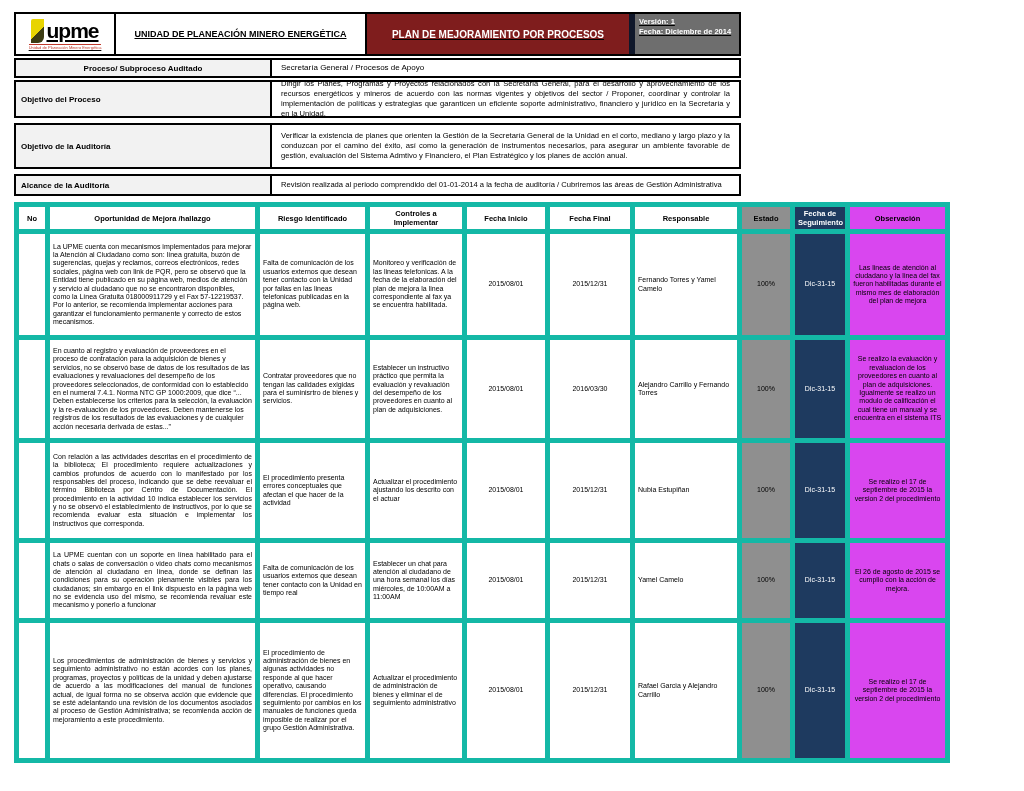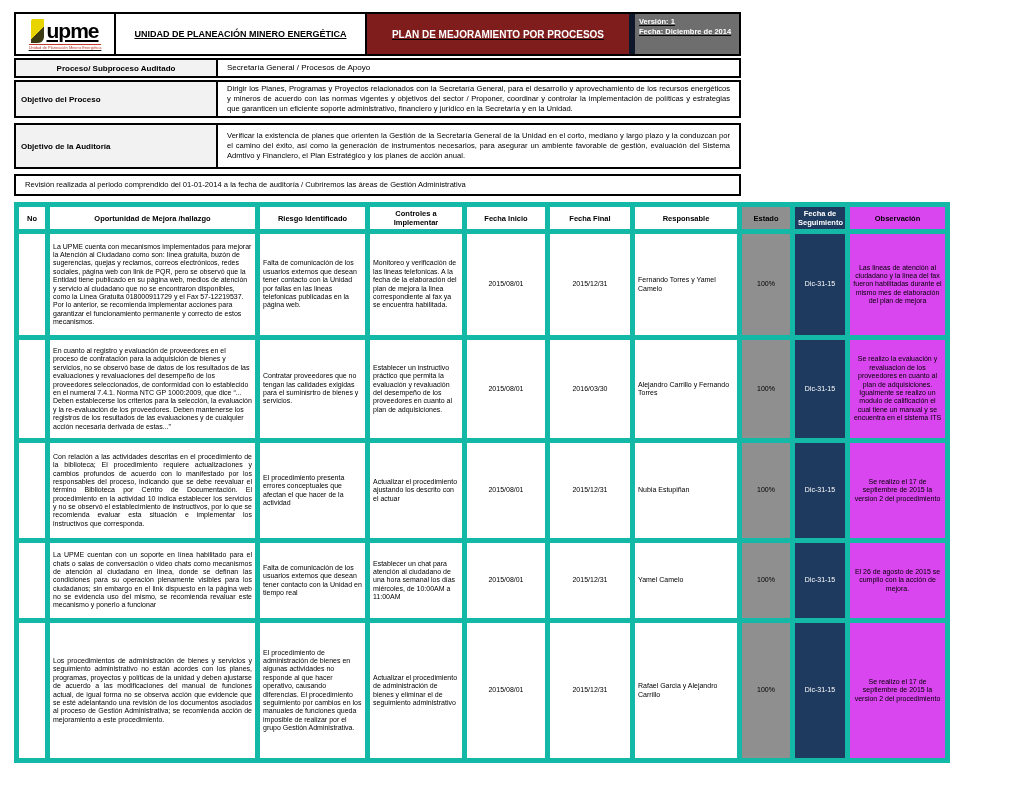--- a/index.html
+++ b/index.html
@@ -12,21 +12,21 @@
   .logo-top { display:flex; align-items:center; gap:2px; }
   .logo-mark { width:13px; height:24px; background:linear-gradient(135deg,#e8d400 0 55%,#3c3c14 55% 100%); border-radius:2px 0 6px 0; }
   .logo-word { font-size:21px; font-weight:bold; letter-spacing:-1px; line-height:1; }
   .logo-sub { font-size:4px; color:#c0392b; border-top:1px solid #c0392b; margin-top:1px; white-space:nowrap; }
   .org-cell { flex:1; border-right:2px solid #000; display:flex; align-items:center; justify-content:center; font-weight:bold; font-size:9px; text-align:center; background:#fff; }
   .title-cell { width:268px; border-right:6px solid #0f172a; background:#7f1d1d; color:#fff; font-weight:bold; font-size:10px; display:flex; align-items:center; justify-content:center; text-align:center; }
   .ver-cell { width:104px; background:#6e6e6e; color:#fff; font-weight:bold; font-size:7.5px; padding:3px 4px; line-height:1.3; }
 
   
   .irow { display:flex; width:727px; border:2px solid #000; background:#fff; }
-  .ilabel { width:202px; background:#f2f2f2; font-weight:bold; font-size:8px; padding:3px 5px; border-right:2px solid #000; display:flex; align-items:center; }
+  .ilabel { width:256px; background:#f2f2f2; font-weight:bold; font-size:8px; padding:3px 5px; border-right:2px solid #000; display:flex; align-items:center; }
   .ilabel.center { justify-content:center; text-align:center; }
   .ivalue { flex:1; font-size:7.6px; padding:2px 9px; line-height:1.3; display:flex; align-items:center; text-align:left; }
   .ivalue.justify { text-align:justify; }
   .gray-label { background:#a3a3a3; color:#fff; }
   .aud-val1 { flex:0 0 218px; justify-content:center; text-align:center; border-right:2px solid #000; }
   .lider-label { width:73px; font-size:7px; padding:2px 3px; line-height:1.15; }
   .aud-val2 { justify-content:center; text-align:center; }
 
   
   table.main { border-collapse:collapse; table-layout:fixed; width:931px; margin-top:6px; border:2px solid #000; border-top:5px solid #000; }
@@ -78,20 +78,21 @@
     <div class="ivalue justify">Dirigir los Planes, Programas y Proyectos relacionados con la Secretaría General, para el desarrollo y aprovechamiento de los recursos energéticos y mineros de acuerdo con las normas vigentes y objetivos del sector / Proponer, coordinar y controlar la implementación de políticas y estrategias que garanticen un eficiente soporte administrativo, financiero y jurídico en la Secretaría y en la Unidad.</div>
   </div>
 
 
   <div class="irow mt5" style="height:46px">
     <div class="ilabel">Objetivo de la Auditoría</div>
     <div class="ivalue justify">Verificar la existencia de planes que orienten la Gestión de la Secretaría General de la Unidad en el corto, mediano y largo plazo y la conduzcan por el camino del éxito, así como la generación de instrumentos necesarios, para asegurar un ambiente favorable de gestión, evaluación del Sistema Admtivo y Financiero, el Plan Estratégico y los planes de acción anual.</div>
   </div>
 
   <div class="irow mt5" style="height:22px">
+    <div class="ilabel">Alcance de la Auditoría</div>
     <div class="ivalue">Revisión realizada al periodo comprendido del 01-01-2014 a la fecha de auditoría / Cubriremos las áreas de Gestión Administrativa</div>
   </div>
 
   <table class="main">
     <colgroup>
       <col style="width:31px">
         <col style="width:210px">
         <col style="width:110px">
         <col style="width:97px">
       <col style="width:83px">

